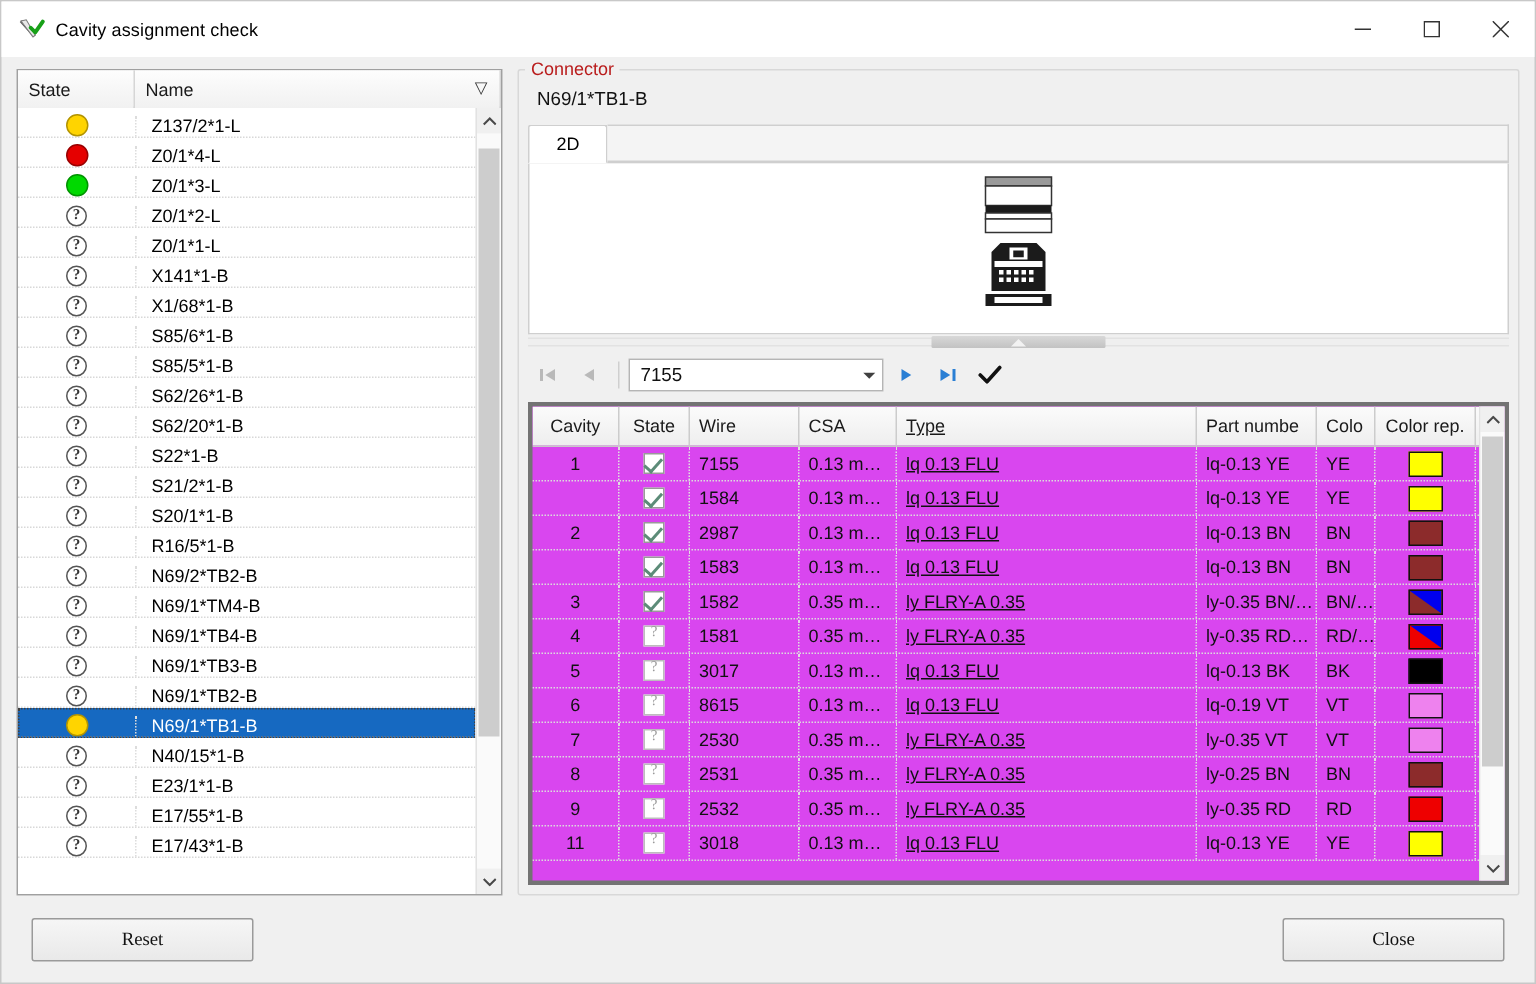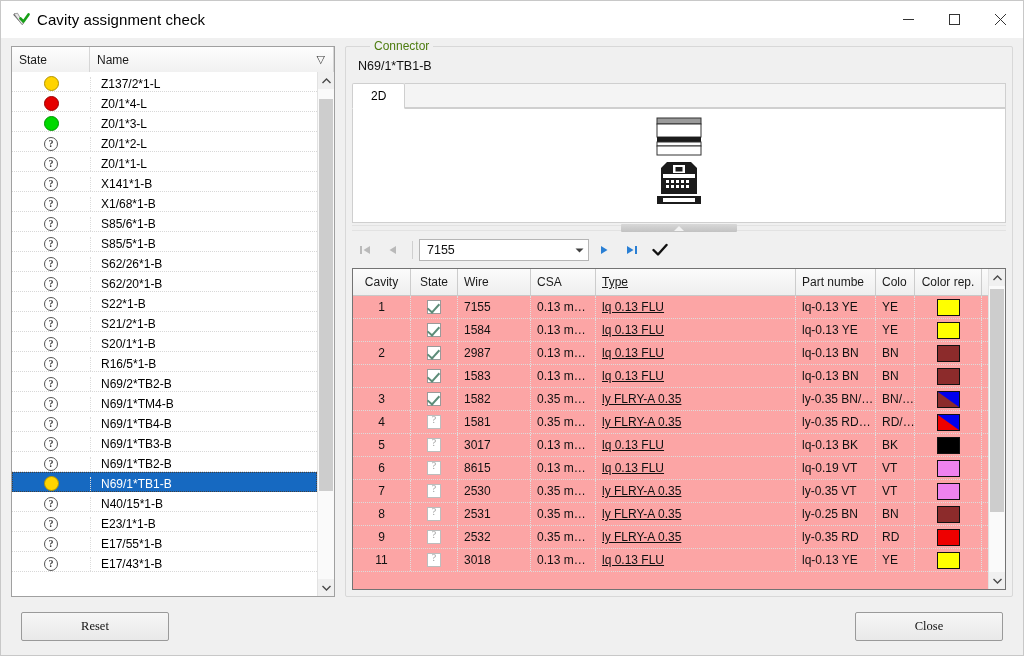--- a/index.html
+++ b/index.html
@@ -14,21 +14,21 @@
     position:absolute;left:0;top:0;width:1024px;height:656px;
     background:#f0f0f0;border:1px solid #c8c8c8;box-sizing:border-box;
     display:flex;flex-direction:column;
   }
   
   .titlebar{
     height:37px;flex:0 0 37px;background:#ffffff;
     display:flex;align-items:center;position:relative;
   }
   .title-icon{width:18px;height:18px;margin-left:11px;margin-right:7px;position:relative;flex:0 0 18px;}
-  .title-text{font-size:15px;color:#000;letter-spacing:.1px;}
+  .title-text{font-size:12px;color:#000;letter-spacing:.1px;}
   .win-buttons{position:absolute;right:0;top:0;height:37px;display:flex;}
   .win-btn{width:46px;height:37px;display:flex;align-items:center;justify-content:center;}
   .win-btn svg{display:block;}
   
   .content{flex:1 1 auto;display:flex;padding:8px 10px 0 10px;box-sizing:border-box;min-height:0;}
   
   .left-pane{
     width:324px;flex:0 0 324px;display:flex;flex-direction:column;
     border:1px solid #a0a0a0;background:#fff;box-sizing:border-box;min-height:0;
   }
@@ -69,21 +69,21 @@
   .vsb .track{flex:1 1 auto;position:relative;background:#fafafa;}
   .vsb .thumb{position:absolute;left:1px;right:1px;background:#cdcdcd;border-radius:0;}
   
   .right-pane{flex:1 1 auto;margin-left:10px;display:flex;flex-direction:column;min-width:0;min-height:0;}
   .group{
     border:1px solid #d8d8d8;border-radius:2px;padding:0 6px 6px 6px;
     display:flex;flex-direction:column;flex:1 1 auto;min-height:0;position:relative;
     box-sizing:border-box;
   }
   .group-label{
-    position:absolute;top:-8px;left:24px;background:#f0f0f0;padding:0 4px;font-size:12px;color:#4d7c0f;
+    position:absolute;top:-8px;left:4px;background:#f0f0f0;padding:0 4px;font-size:12px;color:#b91c1c;
   }
   .conn-name{font-size:12.5px;color:#111;margin:12px 0 6px 6px;}
   .tabstrip{display:flex;align-items:flex-end;height:26px;flex:0 0 26px;
     border-bottom:1px solid #cfcfcf;box-sizing:border-box;margin-top:4px;}
   .tab{
     height:26px;padding:0 18px;display:flex;align-items:center;font-size:12px;
     background:#fff;border:1px solid #cfcfcf;border-bottom:1px solid #fff;
     box-sizing:border-box;position:relative;top:1px;border-radius:2px 2px 0 0;
   }
   .tab-rest{flex:1 1 auto;height:25px;background:#f4f4f4;border:1px solid #cfcfcf;
@@ -107,21 +107,21 @@
   .navbar{height:28px;flex:0 0 28px;display:flex;align-items:center;gap:2px;margin:3px 0 4px 0;}
   .navbtn{width:26px;height:24px;display:flex;align-items:center;justify-content:center;background:transparent;}
   .navsep{width:1px;height:18px;background:#cfcfcf;margin:0 4px;}
   .combo{
     width:170px;height:22px;border:1px solid #b5b5b5;background:#fff;display:flex;align-items:center;
     box-sizing:border-box;
   }
   .combo .val{flex:1 1 auto;padding-left:7px;font-size:12.5px;color:#111;}
   .combo .cb-arrow{width:18px;display:flex;align-items:center;justify-content:center;color:#404040;font-size:9px;}
   
-  .grid-wrap{flex:1 1 auto;display:flex;border:1px solid #737373;background:#fca5a5;min-height:0;box-sizing:border-box;}
+  .grid-wrap{flex:1 1 auto;display:flex;border:3px solid #737373;background:#d946ef;min-height:0;box-sizing:border-box;}
   .grid{flex:1 1 auto;display:flex;flex-direction:column;min-width:0;overflow:hidden;}
   .g-head{display:flex;height:27px;flex:0 0 27px;background:linear-gradient(#fbfbfb,#eeeeee);
     border-bottom:1px solid #c8c8c8;box-sizing:border-box;}
   .g-head .gh{
     display:flex;align-items:center;padding:0 6px;font-size:12px;color:#1a1a1a;
     border-right:1px solid #cccccc;box-sizing:border-box;overflow:hidden;white-space:nowrap;
   }
   .g-row{display:flex;height:23px;flex:0 0 23px;box-sizing:border-box;border-bottom:1px dotted #dcdcdc;}
   .g-row .gc{
     display:flex;align-items:center;padding:0 6px;font-size:12px;color:#111;

